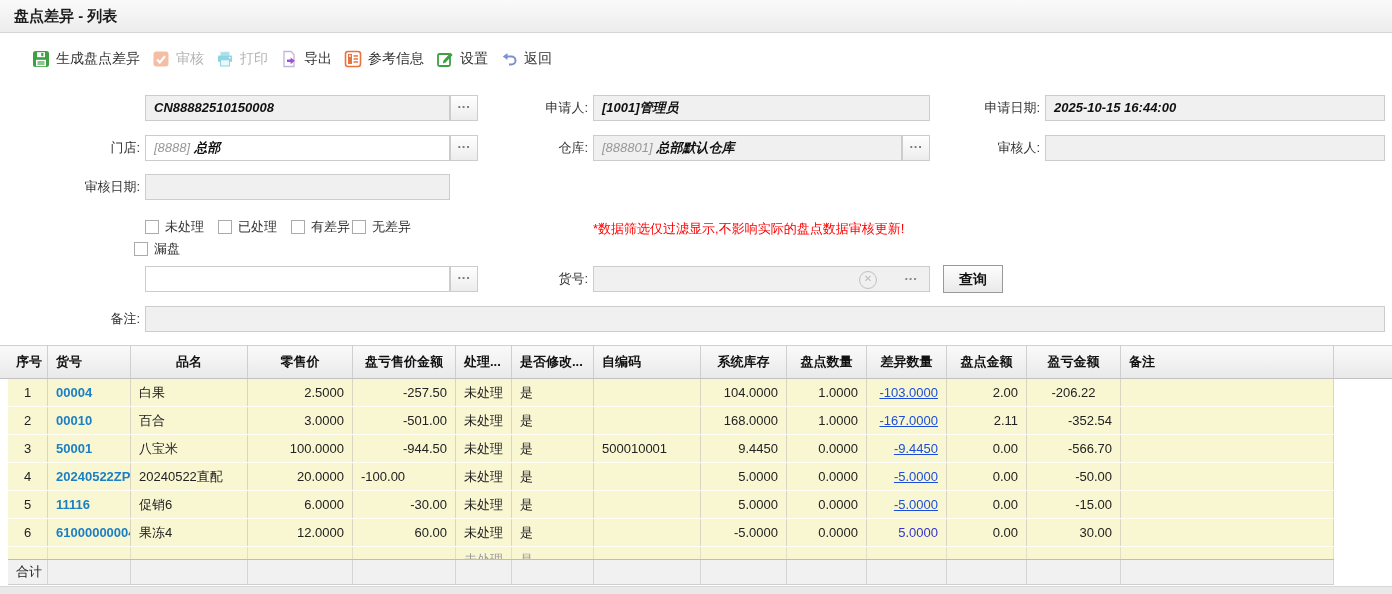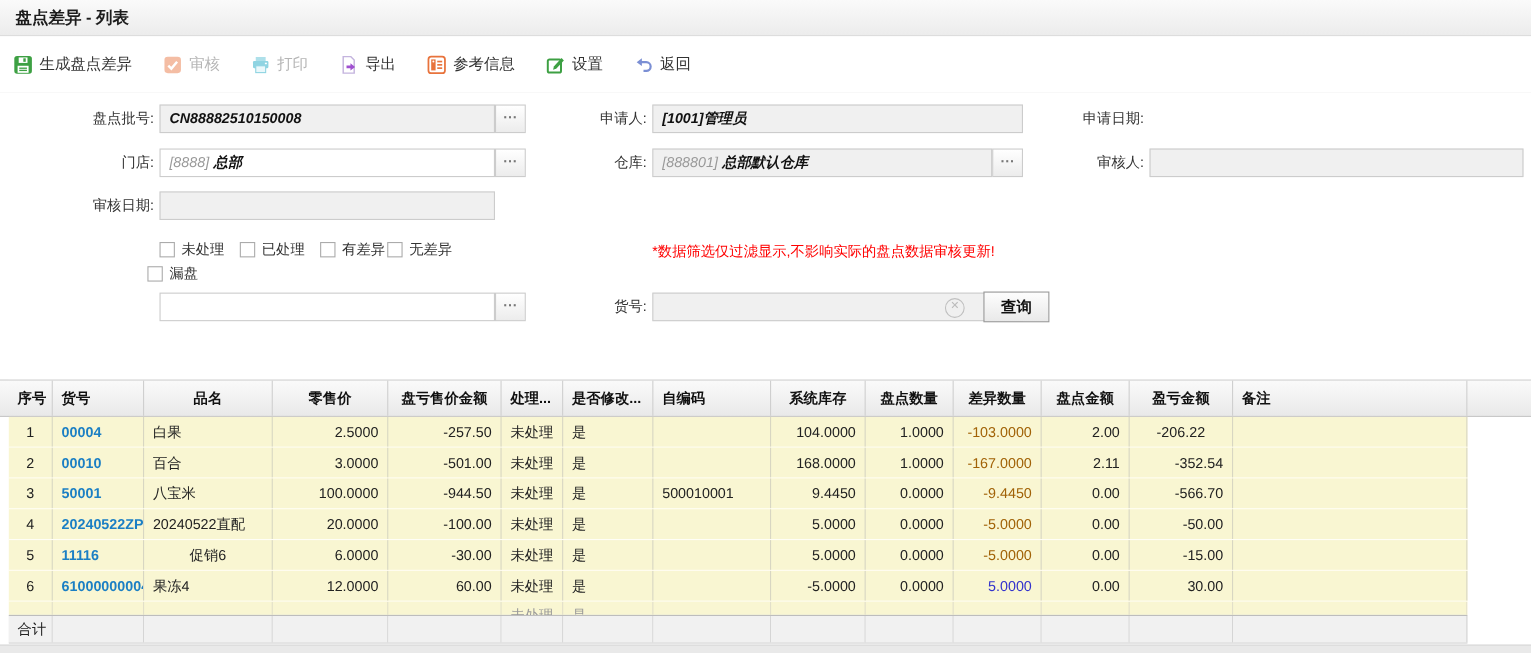--- a/index.html
+++ b/index.html
@@ -10,21 +10,21 @@
   }
   
   .titlebar{
     height:32px;background:linear-gradient(#fafafa,#ececec);
     border-bottom:1px solid #d5d5d5;display:flex;align-items:center;
     padding-left:14px;font-weight:bold;font-size:15px;color:#1c1c1c;
   }
   
   .toolbar{
     height:51px;background:#fff;border-bottom:1px solid #e3e3e3;
-    display:flex;align-items:center;padding-left:12px;gap:28px;
+    display:flex;align-items:center;padding-left:32px;gap:12px;
   }
   .tbtn{display:flex;align-items:center;gap:6px;font-size:14px;color:#333;cursor:pointer;white-space:nowrap;}
   .tbtn.disabled{color:#b5b5b5;cursor:default;}
   .tbtn svg{display:block;}
   
   .left-strip{position:absolute;left:0;top:84px;width:8px;height:510px;background:#ededed;}
   
   .form-area{position:absolute;left:0;top:84px;width:1392px;height:261px;background:#fff;}
   .frow{position:absolute;left:0;width:1392px;height:28px;}
   .flabel{position:absolute;text-align:right;font-size:13px;color:#333;line-height:26px;white-space:nowrap;}
@@ -69,21 +69,21 @@
     font-weight:bold;font-size:13px;color:#111;padding:0 8px;
     white-space:nowrap;overflow:hidden;cursor:pointer;
   }
   .th-filler{flex:1;}
   .tr{display:flex;height:28px;box-sizing:border-box;background:#f9f6d2;border-bottom:1px solid #fffef6;margin-left:8px;width:1326px;}
   .td{
     box-sizing:border-box;border-right:1px solid #d8d6c2;line-height:27px;
     font-size:13px;color:#222;padding:0 8px;white-space:nowrap;overflow:hidden;
   }
   .td.link{color:#1b7fc4;font-weight:bold;cursor:pointer;}
-  .td.neg{color:#a16207;}
+  .td.neg{color:#1d4ed8;text-decoration:underline;}
   .td.pos{color:#3333cc;}
   .partial-row{display:flex;height:12px;overflow:hidden;background:#f9f6d2;margin-left:8px;width:1326px;}
   .partial-row .td{color:#999;border-right:1px solid #e2dfc9;}
   .trow-total{
     display:flex;height:26px;box-sizing:border-box;background:#f1f1f1;
     border-top:1px solid #bdbdbd;border-bottom:1px solid #cfcfcf;
     margin-left:8px;width:1326px;
   }
   .trow-total .td{border-right:1px solid #d5d5d5;background:#f1f1f1;color:#222;line-height:24px;}
   .bottom-strip{position:absolute;left:0;bottom:0;width:1392px;height:7px;background:#e9e9e9;border-top:1px solid #d8d8d8;}
@@ -169,26 +169,26 @@
       </span>
     <span>返回</span>
   </div>
 </div>
 
 <div class="left-strip"></div>
 
 <div class="form-area">
 
   <div class="frow" style="top:11px">
-    <div class="flabel l1">盘点批号:</div>
     <div class="inp ro" style="left:145px;width:305px"><span class="val-bold">CN88882510150008</span></div>
     <div class="more" style="left:450px">···</div>
     <div class="flabel l2">申请人:</div>
     <div class="inp ro" style="left:593px;width:337px"><span class="val-bold">[1001]管理员</span></div>
     <div class="flabel l3">申请日期:</div>
+    <div class="inp ro" style="left:1045px;width:340px"><span class="val-bold">2025-10-15 16:44:00</span></div>
   </div>
 
   <div class="frow" style="top:51px">
     <div class="flabel l1">门店:</div>
     <div class="inp" style="left:145px;width:305px"><span class="code">[8888]</span><span class="val-bold">总部</span></div>
     <div class="more" style="left:450px">···</div>
     <div class="flabel l2">仓库:</div>
     <div class="inp ro" style="left:593px;width:309px"><span class="code">[888801]</span><span class="val-bold">总部默认仓库</span></div>
     <div class="more" style="left:902px">···</div>
     <div class="flabel l3">审核人:</div>
@@ -226,23 +226,27 @@
 
   <div class="frow" style="top:182px">
     <div class="inp" style="left:145px;width:305px"><span></span></div>
     <div class="more" style="left:450px">···</div>
     <div class="flabel l2">货号:</div>
     <div class="inp ro" style="left:593px;width:337px">
       <span></span>
       <span class="clear-x">✕</span>
       <span class="inner-more">···</span>
     </div>
-    <div class="querybtn" style="left:894px;top:-1px">查询</div>
-  </div>
-
+    <div class="querybtn" style="left:943px;top:-1px">查询</div>
+  </div>
+
+  <div class="frow" style="top:222px">
+    <div class="flabel l1">备注:</div>
+    <div class="inp ro" style="left:145px;width:1240px"><span></span></div>
+  </div>
 </div>
 
 <div class="table">
   <div class="thead">
     <div class="th" style="width: 40px; text-align: center;">序号</div>
     <div class="th" style="width: 83px; text-align: left;">货号</div>
     <div class="th" style="width: 117px; text-align: center;">品名</div>
     <div class="th" style="width: 105px; text-align: center;">零售价</div>
     <div class="th" style="width: 103px; text-align: center;">盘亏售价金额</div>
     <div class="th" style="width: 56px; text-align: left;">处理...</div>
@@ -303,35 +307,35 @@
         <div class="td neg" style="width: 80px; text-align: right;">-9.4450</div>
         <div class="td" style="width: 80px; text-align: right;">0.00</div>
         <div class="td" style="width: 94px; text-align: right;">-566.70</div>
         <div class="td" style="width: 213px; text-align: left;"></div>
       </div>
       <div class="tr">
         <div class="td" style="width: 40px; text-align: center;">4</div>
         <div class="td link" style="width: 83px; text-align: left;">20240522ZP</div>
         <div class="td" style="width: 117px; text-align: left;">20240522直配</div>
         <div class="td" style="width: 105px; text-align: right;">20.0000</div>
-        <div class="td" style="width: 103px; text-align: right;">-100.00</div>
+        <div class="td" style="width: 103px; text-align: left;">-100.00</div>
         <div class="td" style="width: 56px; text-align: left;">未处理</div>
         <div class="td" style="width: 82px; text-align: left;">是</div>
         <div class="td" style="width: 107px; text-align: left;"></div>
         <div class="td" style="width: 86px; text-align: right;">5.0000</div>
         <div class="td" style="width: 80px; text-align: right;">0.0000</div>
         <div class="td neg" style="width: 80px; text-align: right;">-5.0000</div>
         <div class="td" style="width: 80px; text-align: right;">0.00</div>
         <div class="td" style="width: 94px; text-align: right;">-50.00</div>
         <div class="td" style="width: 213px; text-align: left;"></div>
       </div>
       <div class="tr">
         <div class="td" style="width: 40px; text-align: center;">5</div>
         <div class="td link" style="width: 83px; text-align: left;">11116</div>
-        <div class="td" style="width: 117px; text-align: center;">促销6</div>
+        <div class="td" style="width: 117px; text-align: left;">促销6</div>
         <div class="td" style="width: 105px; text-align: right;">6.0000</div>
         <div class="td" style="width: 103px; text-align: right;">-30.00</div>
         <div class="td" style="width: 56px; text-align: left;">未处理</div>
         <div class="td" style="width: 82px; text-align: left;">是</div>
         <div class="td" style="width: 107px; text-align: left;"></div>
         <div class="td" style="width: 86px; text-align: right;">5.0000</div>
         <div class="td" style="width: 80px; text-align: right;">0.0000</div>
         <div class="td neg" style="width: 80px; text-align: right;">-5.0000</div>
         <div class="td" style="width: 80px; text-align: right;">0.00</div>
         <div class="td" style="width: 94px; text-align: right;">-15.00</div>

